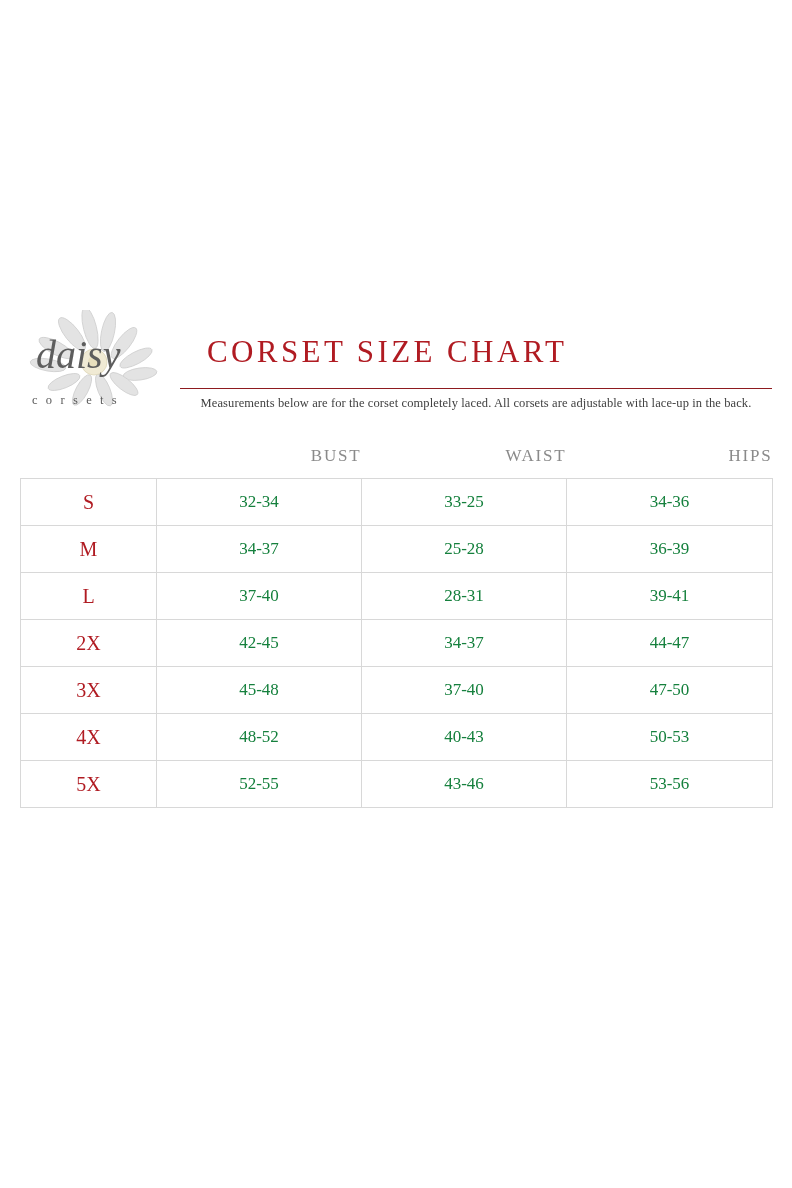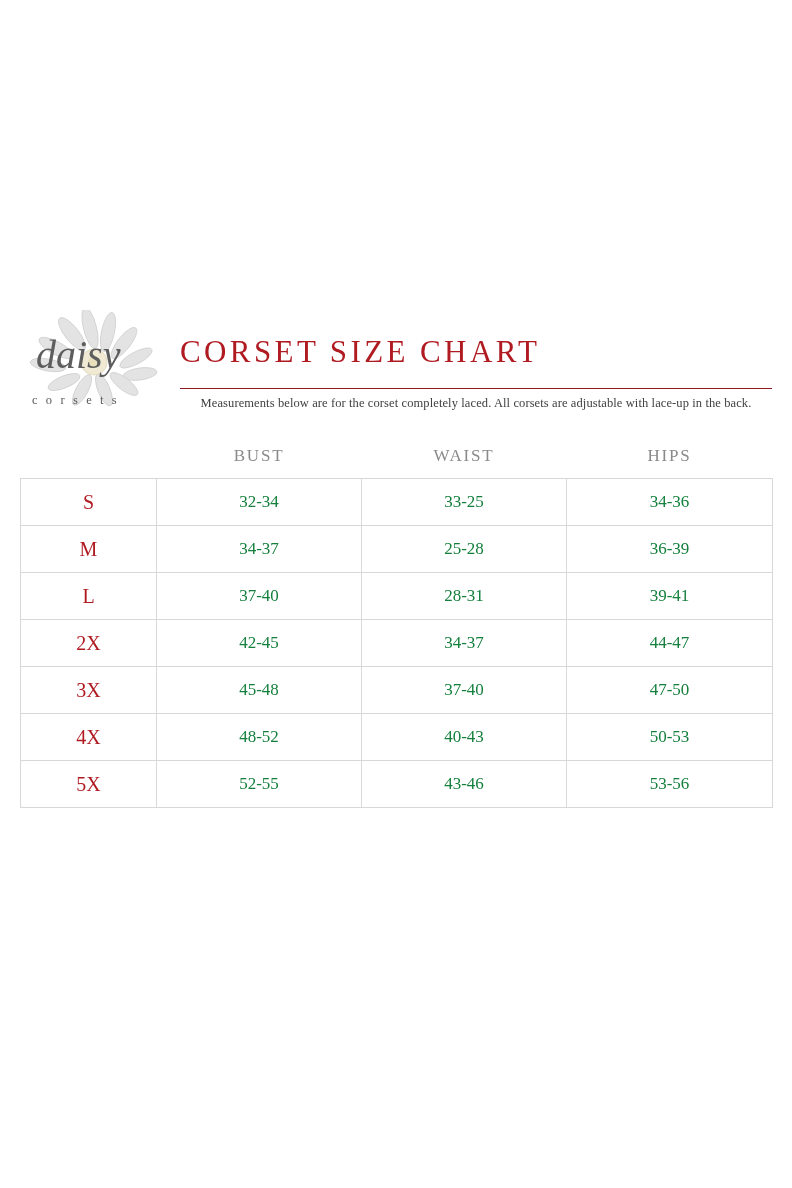--- a/index.html
+++ b/index.html
@@ -53,20 +53,21 @@
   }
 
   .chart-title {
     font-family: "Liberation Serif", serif;
     font-size: 31px;
     letter-spacing: 3.4px;
     color: #b01b22;
     font-weight: 400;
     line-height: 1;
     white-space: nowrap;
+    margin-left: 27px;
   }
 
   .title-rule {
     position: absolute;
     left: 160px;
     top: 78px;
     width: 592px;
     height: 1px;
     background: #8e1a1f;
   }
@@ -99,21 +100,21 @@
   .size-table col.c-waist { width: 205px; }
   .size-table col.c-hips  { width: 206px; }
 
   .size-table thead th {
     font-family: "Liberation Serif", serif;
     font-weight: 400;
     font-size: 17px;
     letter-spacing: 1.8px;
     color: #8a8a8a;
     padding: 6px 0 12px 0;
-    text-align: center;
+    text-align: right;
     border: none;
     background: transparent;
   }
   .size-table thead th.blank-head { border: none; }
 
   .size-table tbody td {
     border: 1px solid #d8d8d8;
     height: 44px;
     text-align: center;
     vertical-align: middle;

